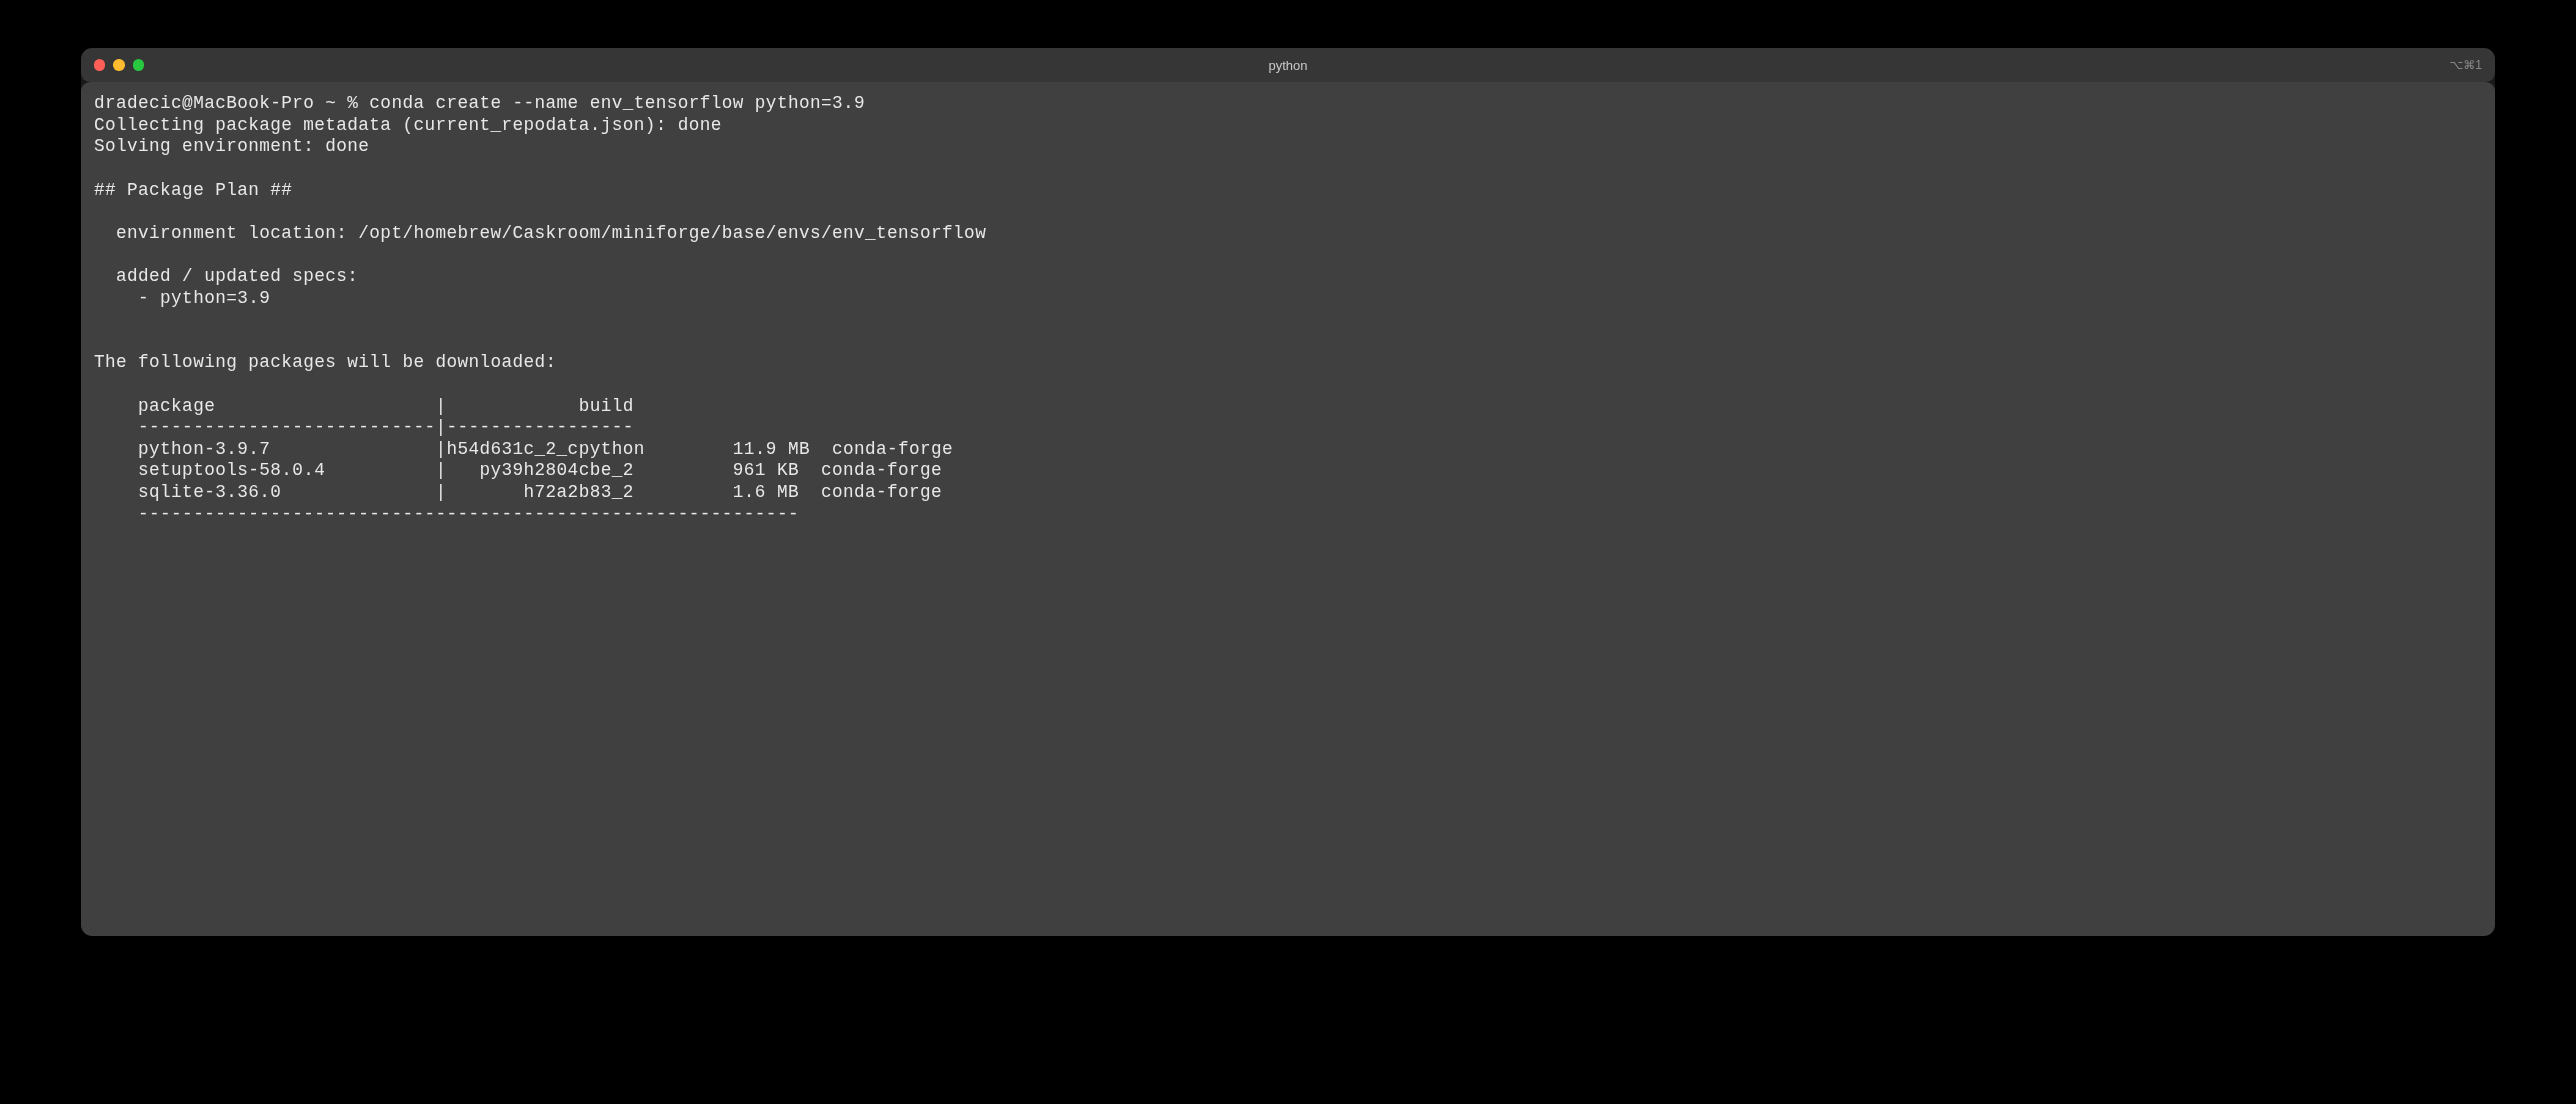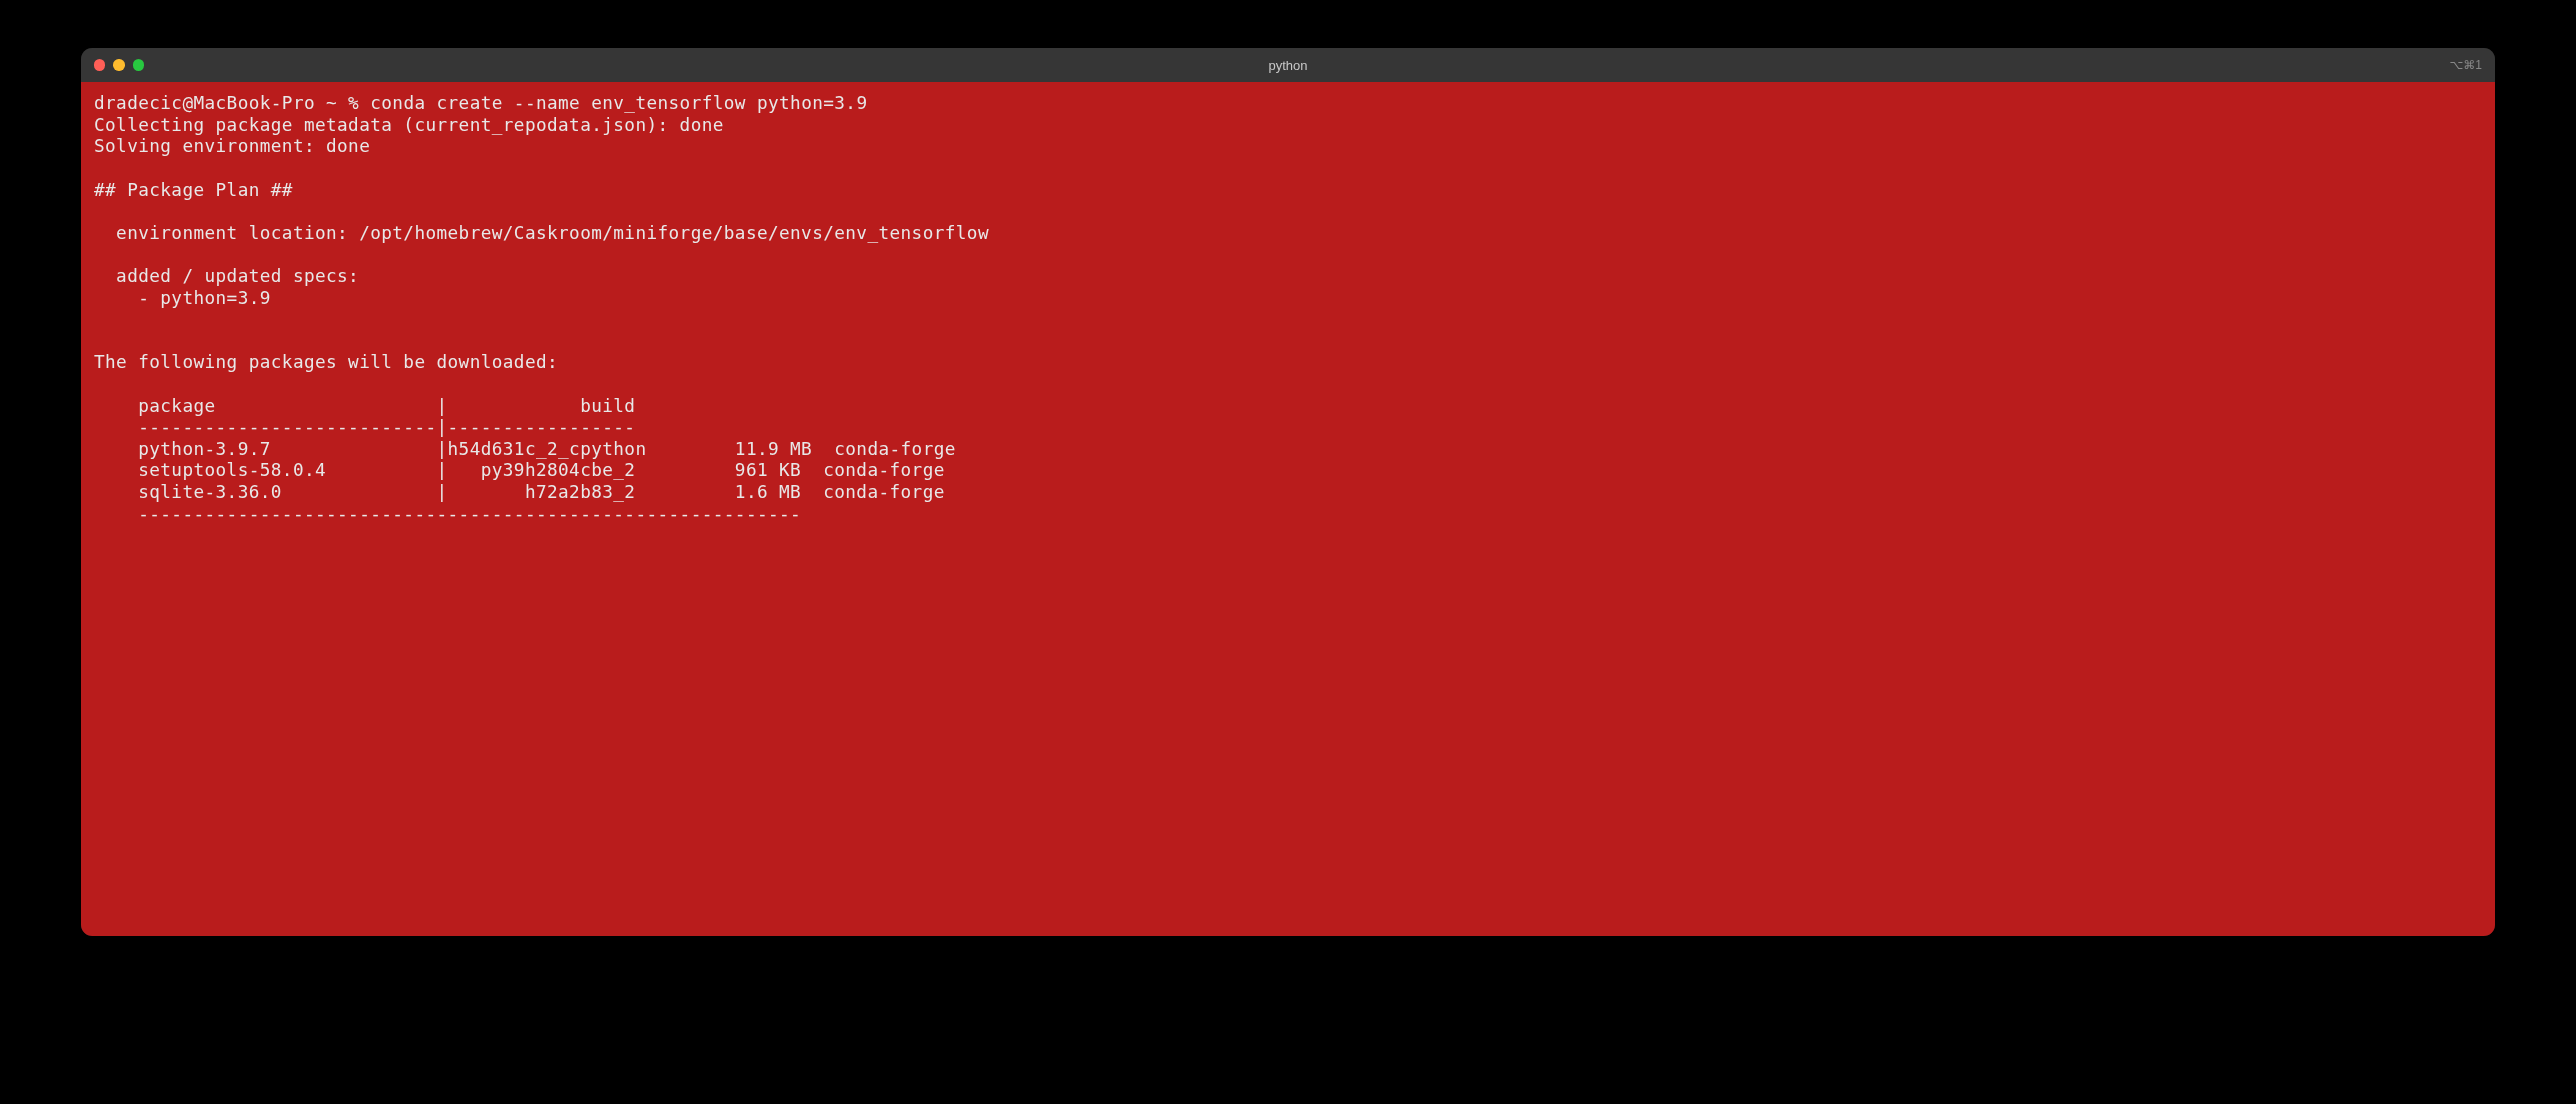--- a/index.html
+++ b/index.html
@@ -1,18 +1,19 @@
 <!DOCTYPE html>
 <html style="font-size:13px"><head>
   <meta charset="utf-8">
   <style>
     * {
       margin: 0;
       padding: 0;
       box-sizing: border-box;
+      border-radius: 9px;
     }
     body {
       background: #000;
       font-family: "SF Mono", "Menlo", "Monaco", "Consolas", monospace;
       font-size: 17.7px;
       color: #e8e8e8;
       width: 2576px;
       height: 1104px;
       padding: 48px 81px;
     }
@@ -51,26 +52,27 @@
       font-weight: 500;
       font-family: -apple-system, BlinkMacSystemFont, "Helvetica Neue", sans-serif;
     }
     .window-shortcut {
       margin-left: auto;
       color: #888;
       font-size: 12px;
       font-family: -apple-system, BlinkMacSystemFont, sans-serif;
     }
     .terminal-body {
-      background: #b91c1c;
+      background: #404040;
       padding: 11.3px 13px 16px 13px;
       min-height: 854px;
       white-space: pre;
       line-height: 1.22;
       letter-spacing: 0.4px;
+      font-family: Liberation Mono, monospace;
     }
     .prompt-user { color: #e8e8e8; }
     .command { color: #e8e8e8; }
   </style>
 </head>
 <body>
 
 <div class="terminal-window">
   <div class="titlebar">
     <div class="traffic-lights">

